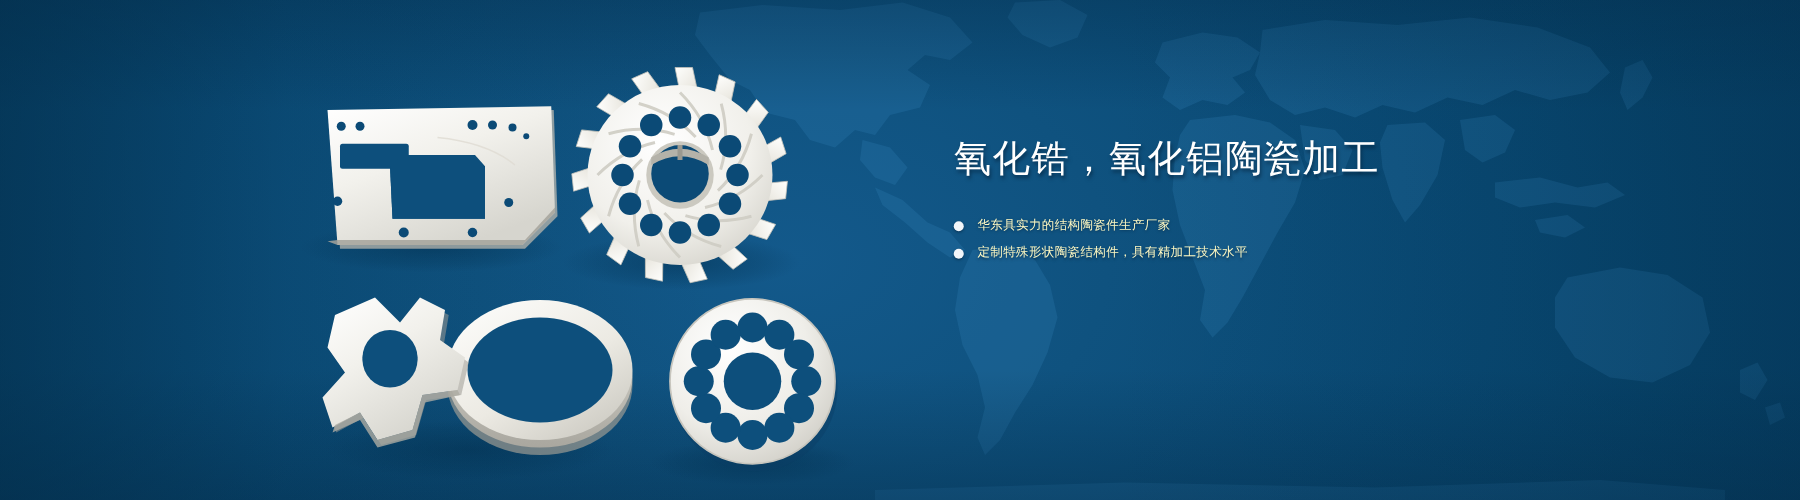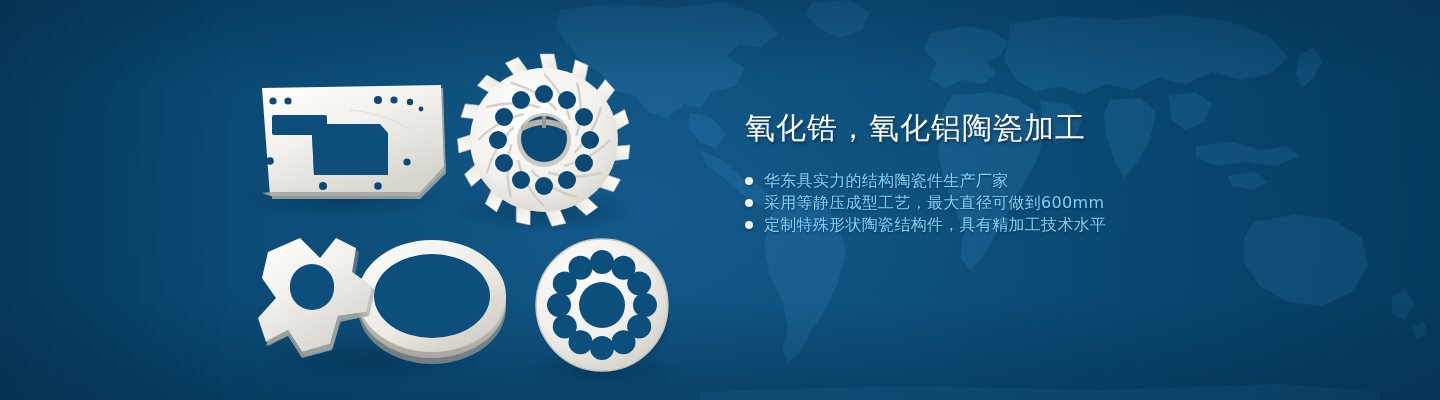--- a/index.html
+++ b/index.html
@@ -52,21 +52,21 @@
   .bg-map svg { display: block; width: 100%; height: 100%; }
   .bg-map path { fill: #2d7bb0; }
 
   
   .products { position: absolute; left: 0; top: 0; width: 760px; height: 400px; }
   .products svg { display: block; width: 760px; height: 400px; }
 
   
   .copy {
     position: absolute;
-    left: 745px;
+    left: 763px;
     top: 108px;
     width: 620px;
   }
   .headline {
     font-size: 30px;
     line-height: 40px;
     letter-spacing: 1px;
     color: #ffffff;
     font-weight: 400;
     text-shadow: 1px 2px 3px rgba(0,22,42,0.55);
@@ -87,23 +87,23 @@
   .dot {
     width: 8px;
     height: 8px;
     border-radius: 50%;
     background: #f2f6fa;
     flex: 0 0 auto;
     margin-right: 11px;
     box-shadow: 0 1px 2px rgba(0,20,40,0.45);
   }
   .bullet-text {
-    font-size: 16px;
+    font-size: 10px;
     line-height: 22px;
-    color: #7dd3fc;
+    color: #fef9c3;
     letter-spacing: 0.3px;
     white-space: nowrap;
     text-shadow: 0px 1px 2px rgba(0,20,40,0.5);
   }
 </style>
 </head>
 <body>
 
 <div class="banner">
 
@@ -326,22 +326,18 @@
 
   <div class="copy">
     <h1 class="headline">氧化锆，氧化铝陶瓷加工</h1>
     <ul class="bullets">
       <li class="bullet">
         <span class="dot"></span>
         <span class="bullet-text">华东具实力的结构陶瓷件生产厂家</span>
       </li>
       <li class="bullet">
         <span class="dot"></span>
-        <span class="bullet-text">采用等静压成型工艺，最大直径可做到600mm</span>
-      </li>
-      <li class="bullet">
-        <span class="dot"></span>
         <span class="bullet-text">定制特殊形状陶瓷结构件，具有精加工技术水平</span>
       </li>
     </ul>
   </div>
 
 </div>
 
 </body></html>

